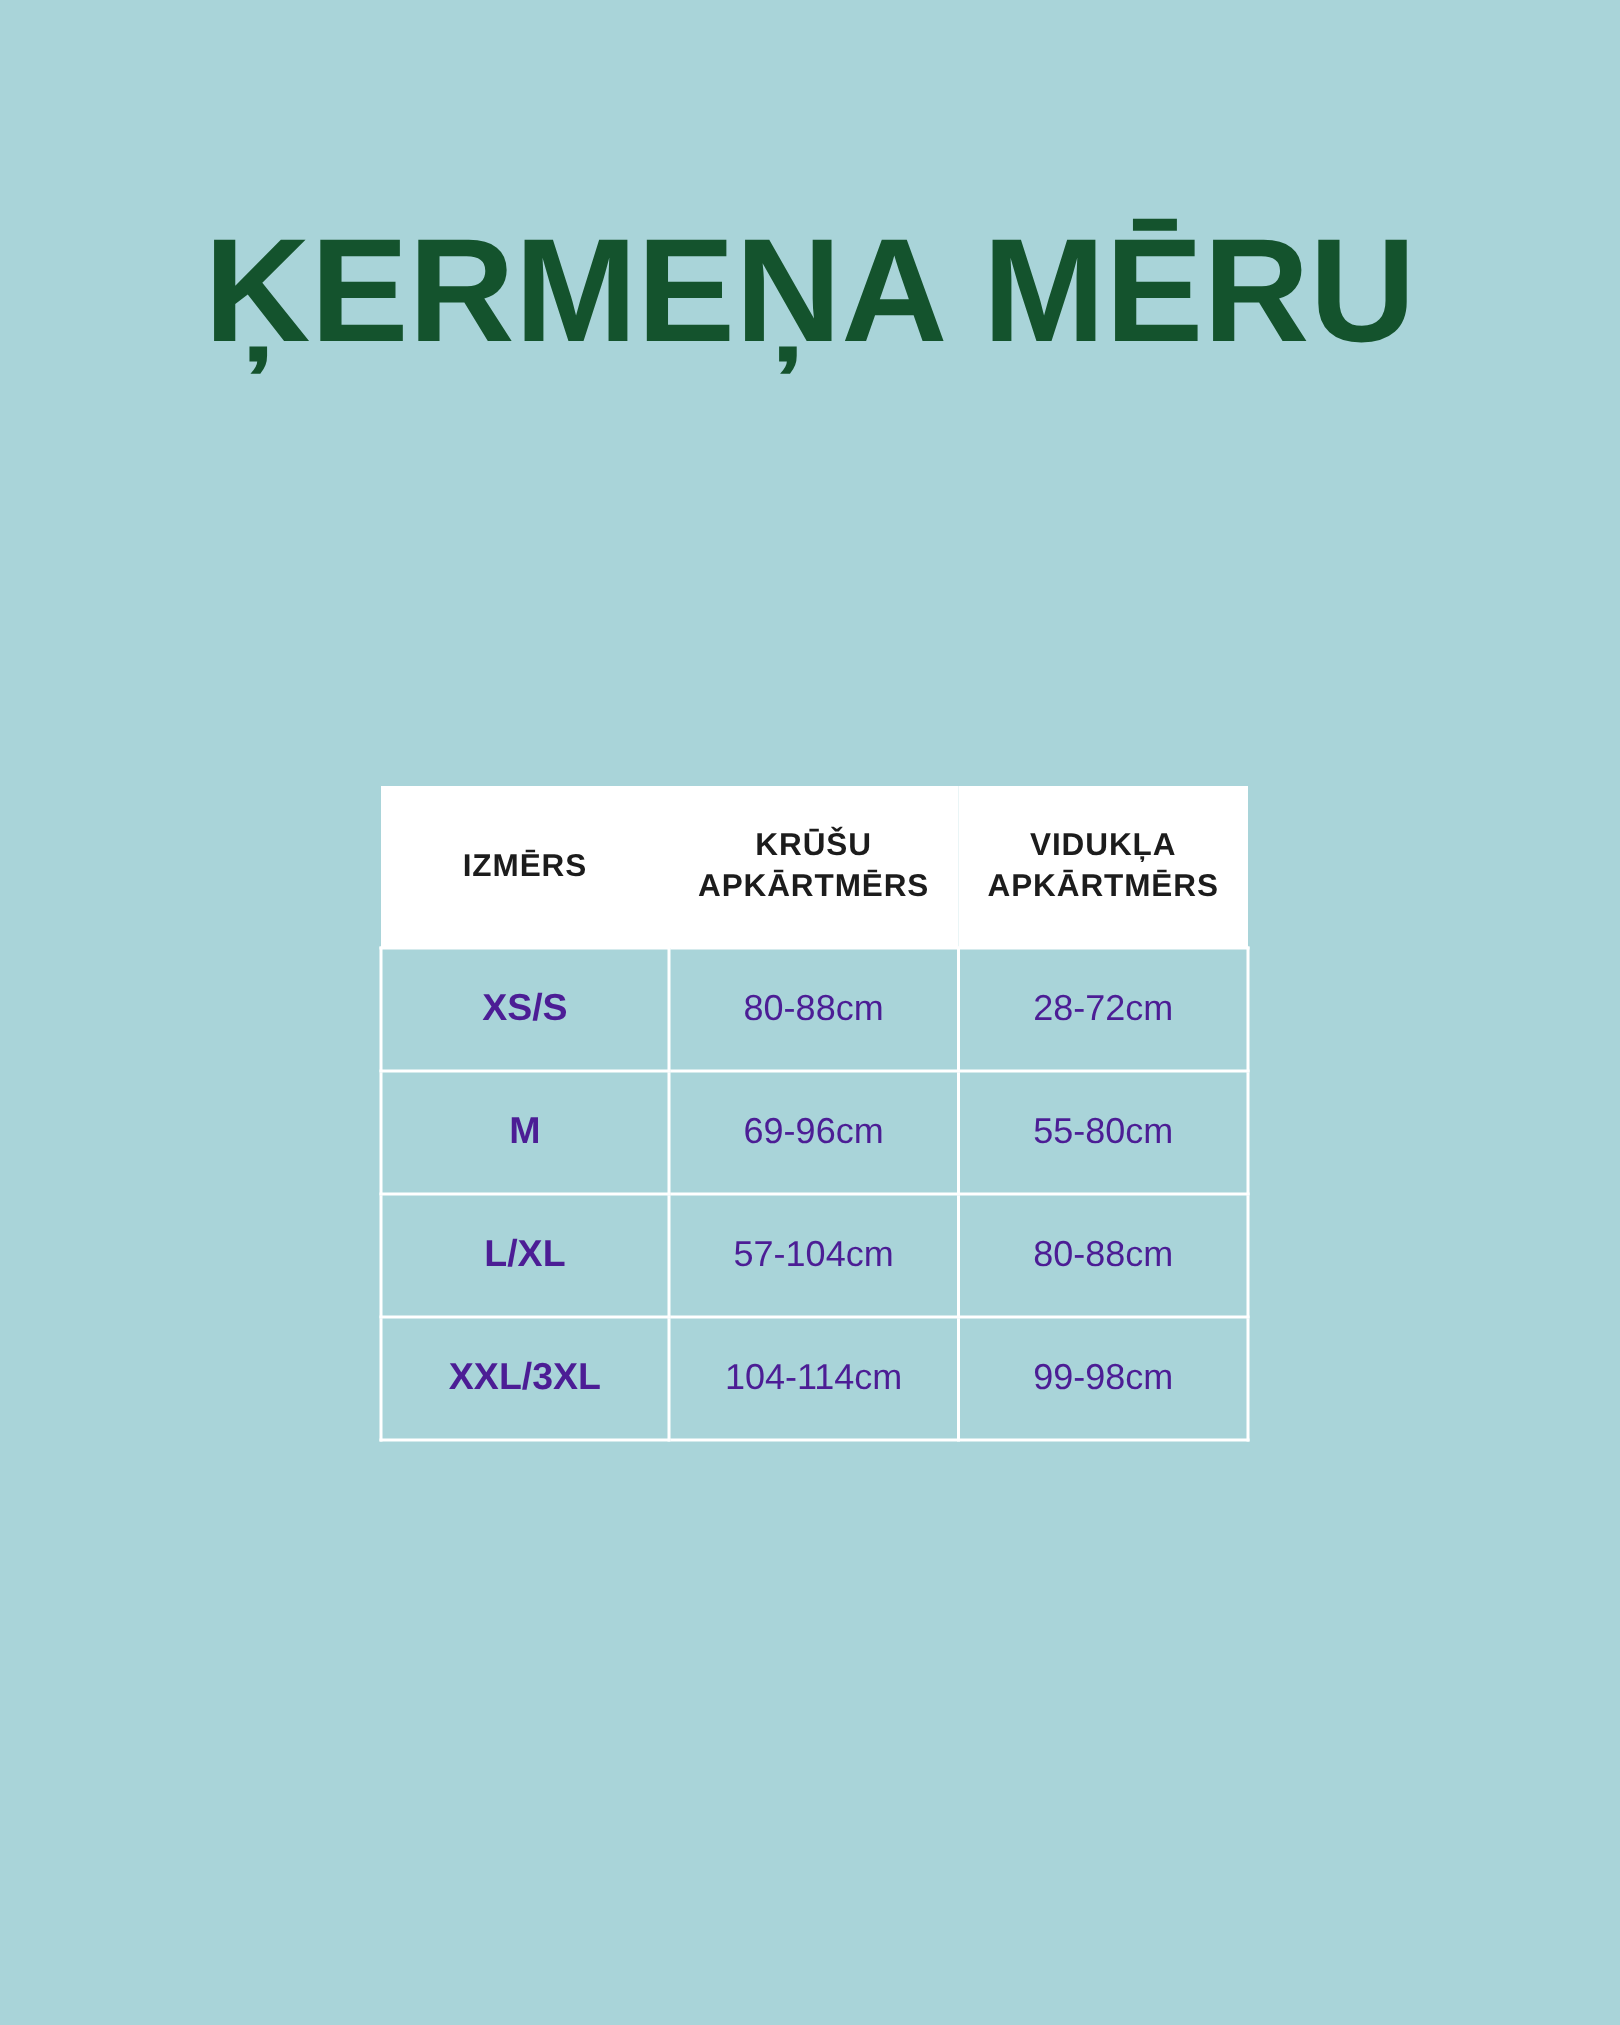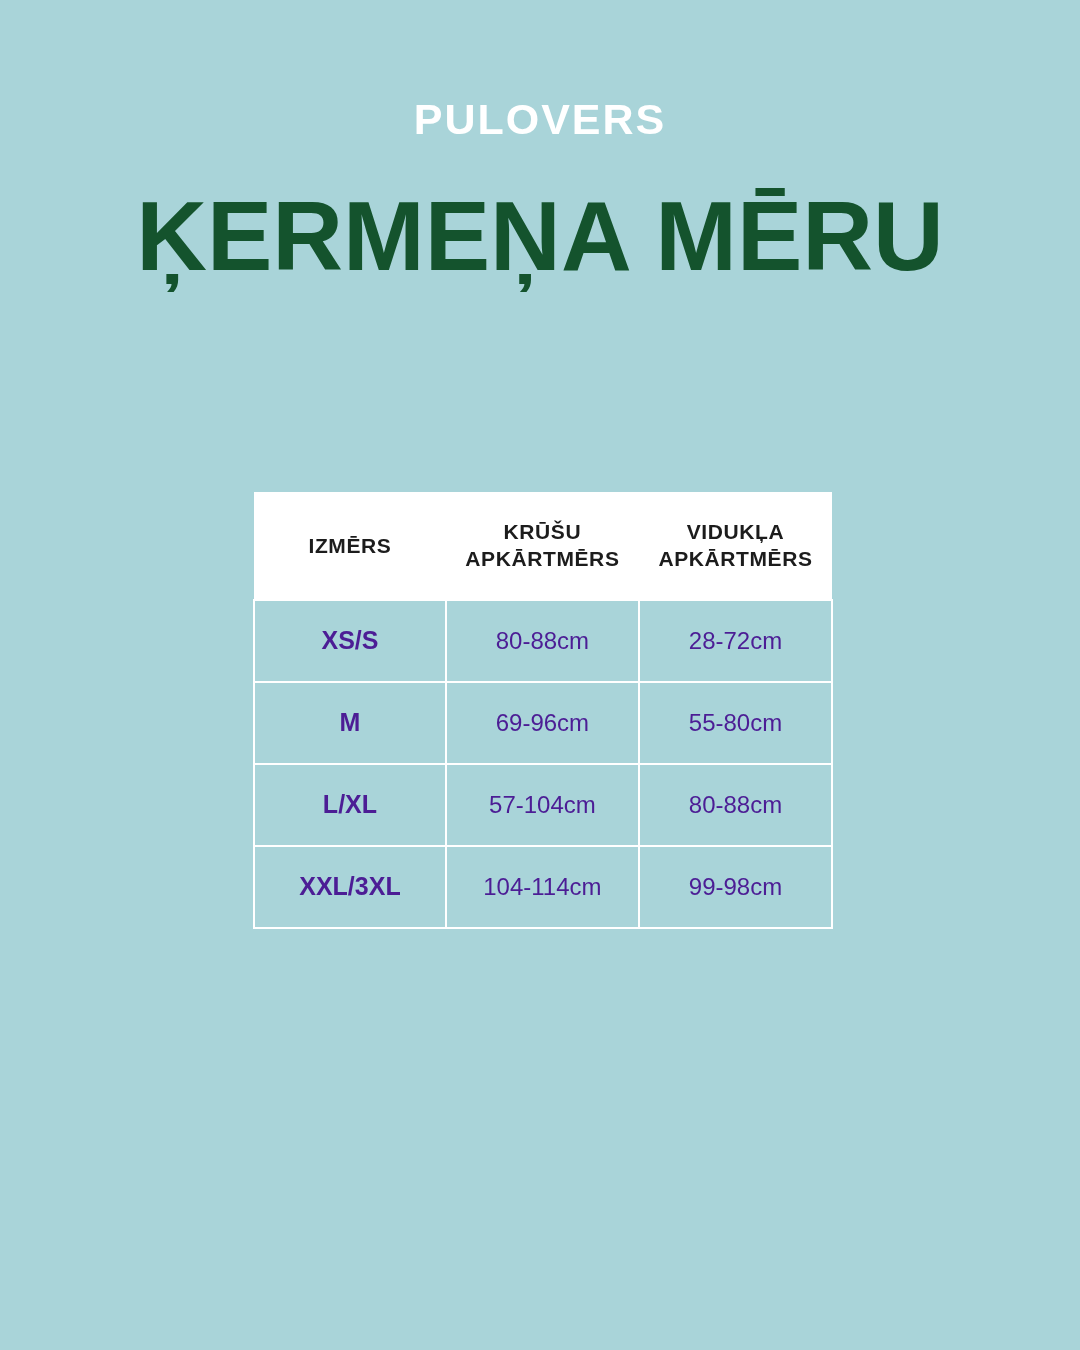--- a/index.html
+++ b/index.html
@@ -39,21 +39,21 @@
     margin: 0;
     padding: 0 60px;
     margin-top: 48px;
   }
   .title .line {
     display: block;
   }
   .table-wrap {
     position: absolute;
     left: 213px;
-    top: 492px;
+    top: 524px;
     width: 580px;
     padding-left: 40px;
   }
   table.size-table {
     border-collapse: collapse;
     width: 100%;
     table-layout: fixed;
   }
   table.size-table th {
     background: #ffffff;
@@ -86,21 +86,20 @@
   table.size-table colgroup col.c1 { width: 33.2%; }
   table.size-table colgroup col.c2 { width: 33.4%; }
   table.size-table colgroup col.c3 { width: 33.4%; }
 </style>
 </head>
 <body>
 
 <div class="page">
 
   <div class="header">
-    <p class="eyebrow">PULOVERS</p>
     <h1 class="title">
       <span class="line">ĶERMEŅA MĒRU</span>
     </h1>
   </div>
 
   <div class="table-wrap">
     <table class="size-table">
       <colgroup>
         <col class="c1">
         <col class="c2">

